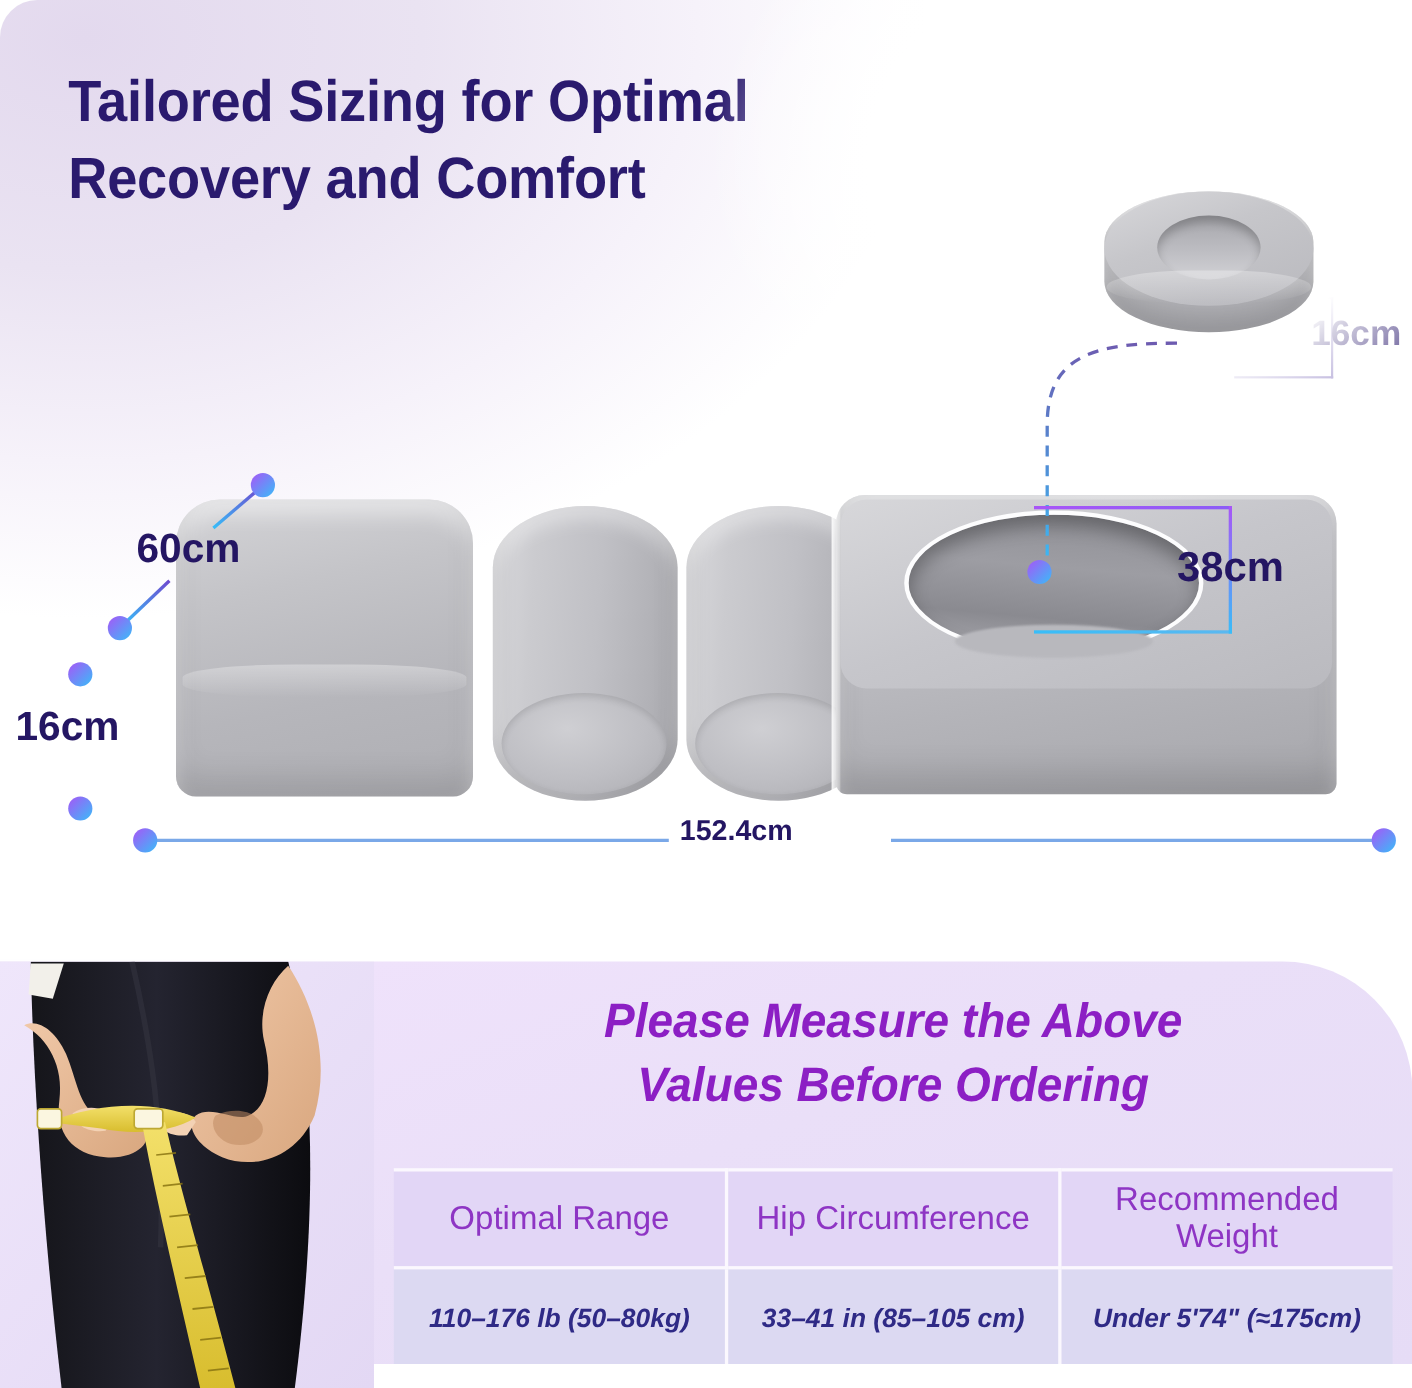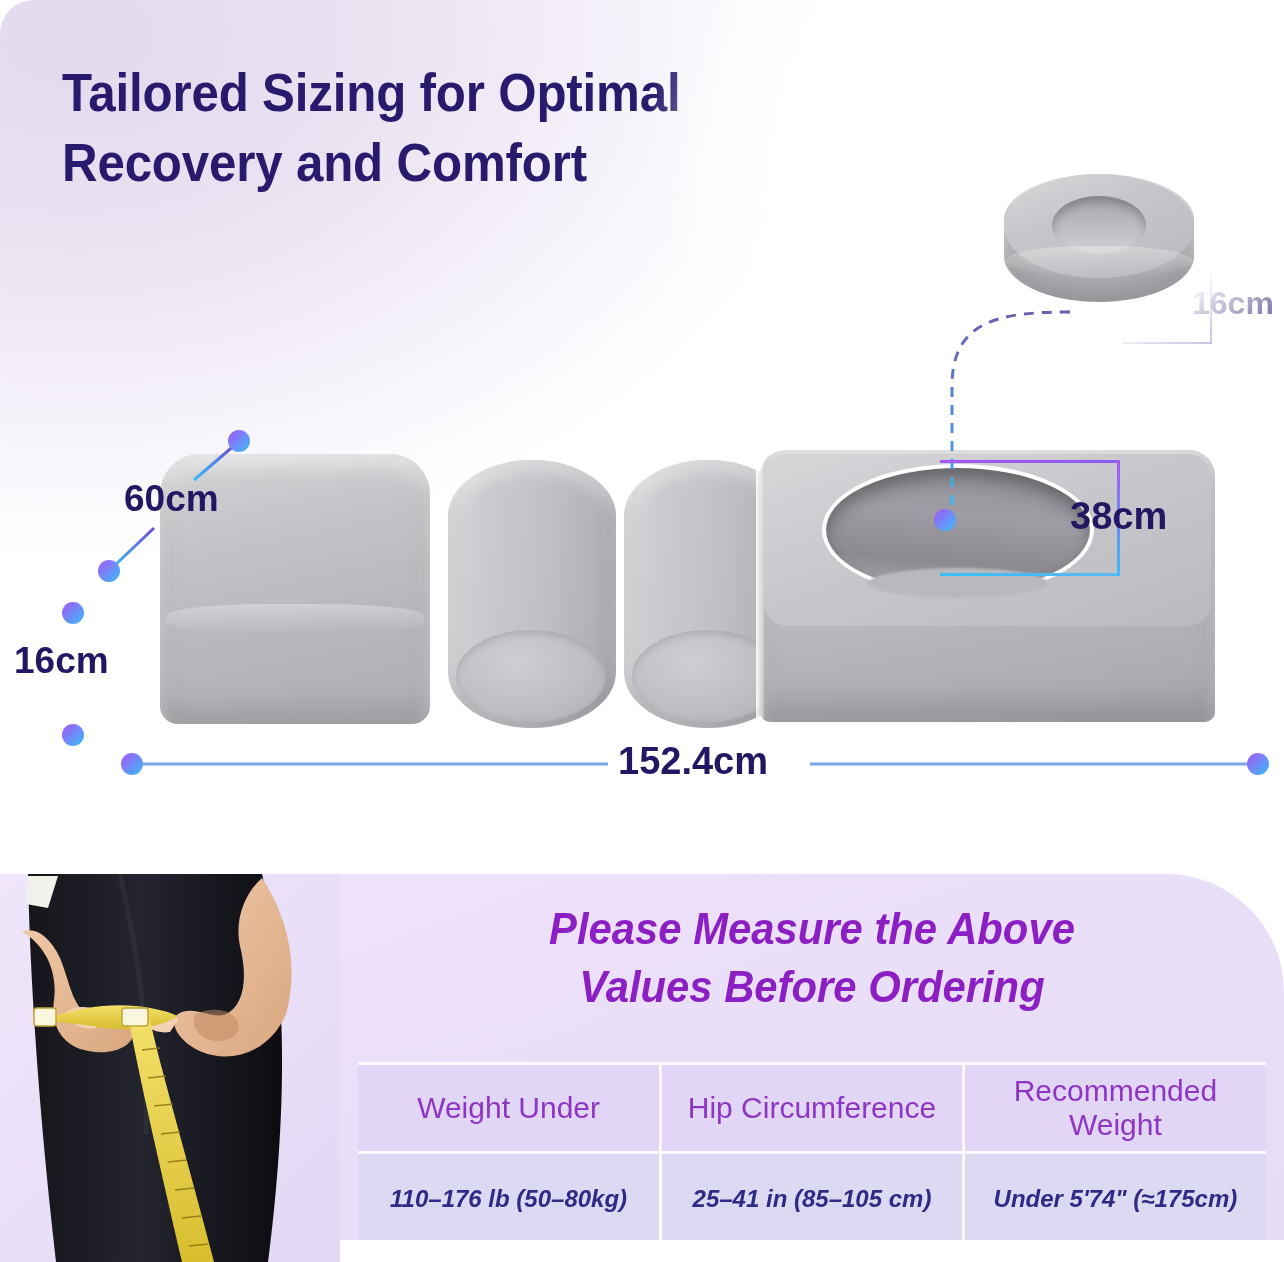--- a/index.html
+++ b/index.html
@@ -133,21 +133,21 @@
   }
 
   
   #dim-60{position:absolute;left:96px;top:418px;width:220px;height:190px;z-index:6;}
   #dim-60-label{position:absolute;left:124px;top:478px;font-size:37px;font-weight:700;color:#241663;z-index:7;}
 
   #dim-16{position:absolute;left:38px;top:600px;width:70px;height:150px;z-index:6;}
   #dim-16-label{position:absolute;left:14px;top:640px;font-size:37px;font-weight:700;color:#241663;z-index:7;}
 
   #dim-152{position:absolute;left:120px;top:740px;width:1150px;height:48px;z-index:6;}
-  #dim-152-label{position:absolute;left:618px;top:740px;font-size:38px;font-weight:700;color:#241663;z-index:7;}
+  #dim-152-label{position:absolute;left:618px;top:740px;font-size:26px;font-weight:700;color:#241663;z-index:7;}
 
   #dim-38-hole{position:absolute;left:940px;top:460px;width:190px;height:116px;z-index:6;}
   #dim-38-hole .t{position:absolute;left:0;top:0;width:180px;height:3px;background:linear-gradient(90deg,#a855f7,#8b5cf6);}
   #dim-38-hole .b{position:absolute;left:0;bottom:0;width:180px;height:3px;background:linear-gradient(90deg,#38bdf8,#5bb8f0);}
   #dim-38-hole .r{position:absolute;left:177px;top:0;width:3px;height:116px;background:linear-gradient(180deg,#a855f7,#38bdf8);}
   #dim-38-hole-label{position:absolute;left:1070px;top:495px;font-size:38px;font-weight:700;color:#241663;z-index:7;}
 
   
   #bottom-section{
     position:absolute;left:0;top:874px;width:1284px;height:388px;
@@ -347,25 +347,25 @@
     </svg>
   </div>
 
   <div id="measure-panel">
     <div id="measure-heading">Please Measure the Above
 Values Before Ordering</div>
 
     <table id="size-table">
       <tbody>
           <tr>
-        <td><span class="th-text">Weight Under</span></td>
+        <td><span class="th-text">Optimal Range</span></td>
         <td><span class="th-text">Hip Circumference</span></td>
         <td><span class="th-text">Recommended Weight</span></td>
       </tr>
       <tr>
         <td><span class="td-text">110–176 lb (50–80kg)</span></td>
-        <td><span class="td-text">25–41 in (85–105 cm)</span></td>
+        <td><span class="td-text">33–41 in (85–105 cm)</span></td>
         <td><span class="td-text">Under 5'74" (≈175cm)</span></td>
       </tr>
     </tbody>
       </table>
   </div>
 </div>
 
 </body></html>

